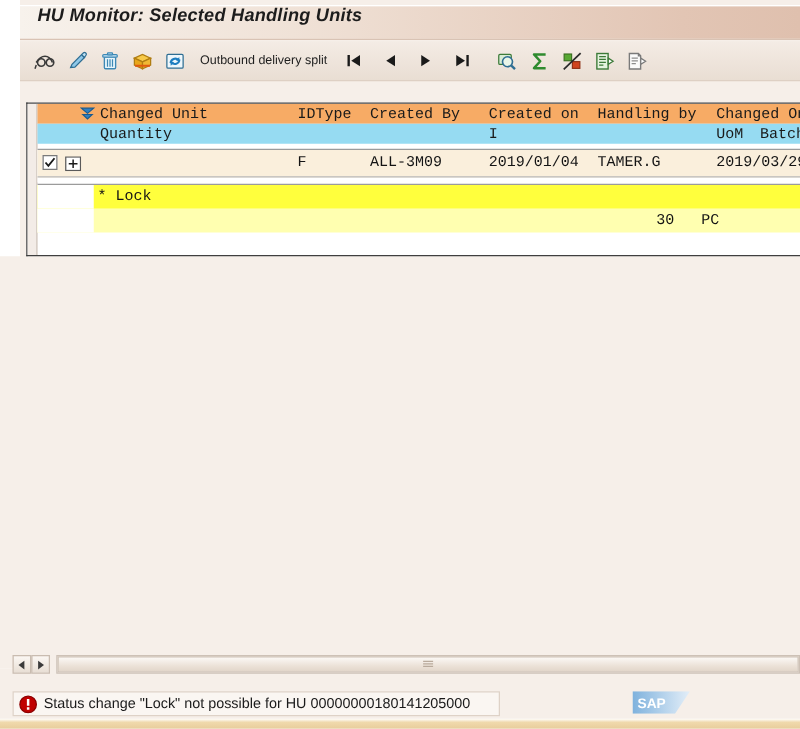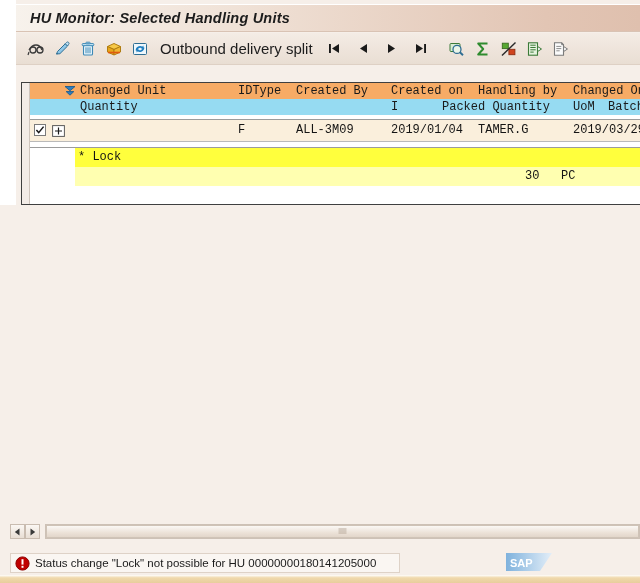--- a/index.html
+++ b/index.html
@@ -14,21 +14,21 @@
     width: 640px; height: 583px;
     background: #f6efe9;
   }
 
   
   .titlebar {
     position: absolute; left: 16px; top: 4px; right: 0; height: 28px;
     background: linear-gradient(to right, #f7f2ec 0%, #f0e2d7 35%, #e2c5b4 85%, #dfc0ae 100%);
     border-top: 1px solid #ffffff;
     border-bottom: 1px solid #d9c3b4;
-    display: flex; align-items: center;
+    display: flex; align-items: flex-start;
     box-sizing: border-box;
   }
   .titlebar .title {
     font-size: 14.5px;
     font-weight: bold;
     font-style: italic;
     color: #1c1c1c;
     padding-left: 14px;
     letter-spacing: 0.2px;
     white-space: nowrap;
@@ -47,21 +47,21 @@
     width: 22px; height: 24px;
     display: flex; align-items: center; justify-content: center;
     margin-right: 2px;
     border: 1px solid transparent;
     border-radius: 2px;
     cursor: default;
   }
   .tb-btn svg { display: block; }
   .tb-sep { width: 8px; }
   .tb-text {
-    font-size: 15px; color: #1d1d1d;
+    font-size: 10px; color: #1d1d1d;
     margin: 0 8px 0 6px; white-space: nowrap;
   }
   .tb-nav { width: 25px; }
 
   
   .gridwrap {
     position: absolute;
     left: 21px; top: 82px;
     width: 640px; height: 123px;
     border: 1px solid #3f3f3f;
@@ -345,21 +345,20 @@
           <span class="cell" style="left:50px">Changed Unit</span>
           <span class="cell" style="left:208px">IDType</span>
           <span class="cell" style="left:266px">Created By</span>
           <span class="cell" style="left:361px">Created on</span>
           <span class="cell" style="left:448px">Handling by</span>
           <span class="cell" style="left:543px">Changed On</span>
         </div>
         <div class="row hdr2">
           <span class="cell" style="left:50px">Quantity</span>
           <span class="cell" style="left:361px">I</span>
-          <span class="cell" style="left:412px">Packed Quantity</span>
           <span class="cell" style="left:543px">UoM</span>
           <span class="cell" style="left:578px">Batch</span>
         </div>
       </div>
 
       <div class="datarowwrap">
         <div class="datarow">
           <span class="chk">
             <svg width="10" height="10" viewBox="0 0 10 10">
               <path d="M1.4 5 L3.7 7.6 L8.6 1.6" stroke="#1a1a1a" stroke-width="1.5" fill="none"></path>

